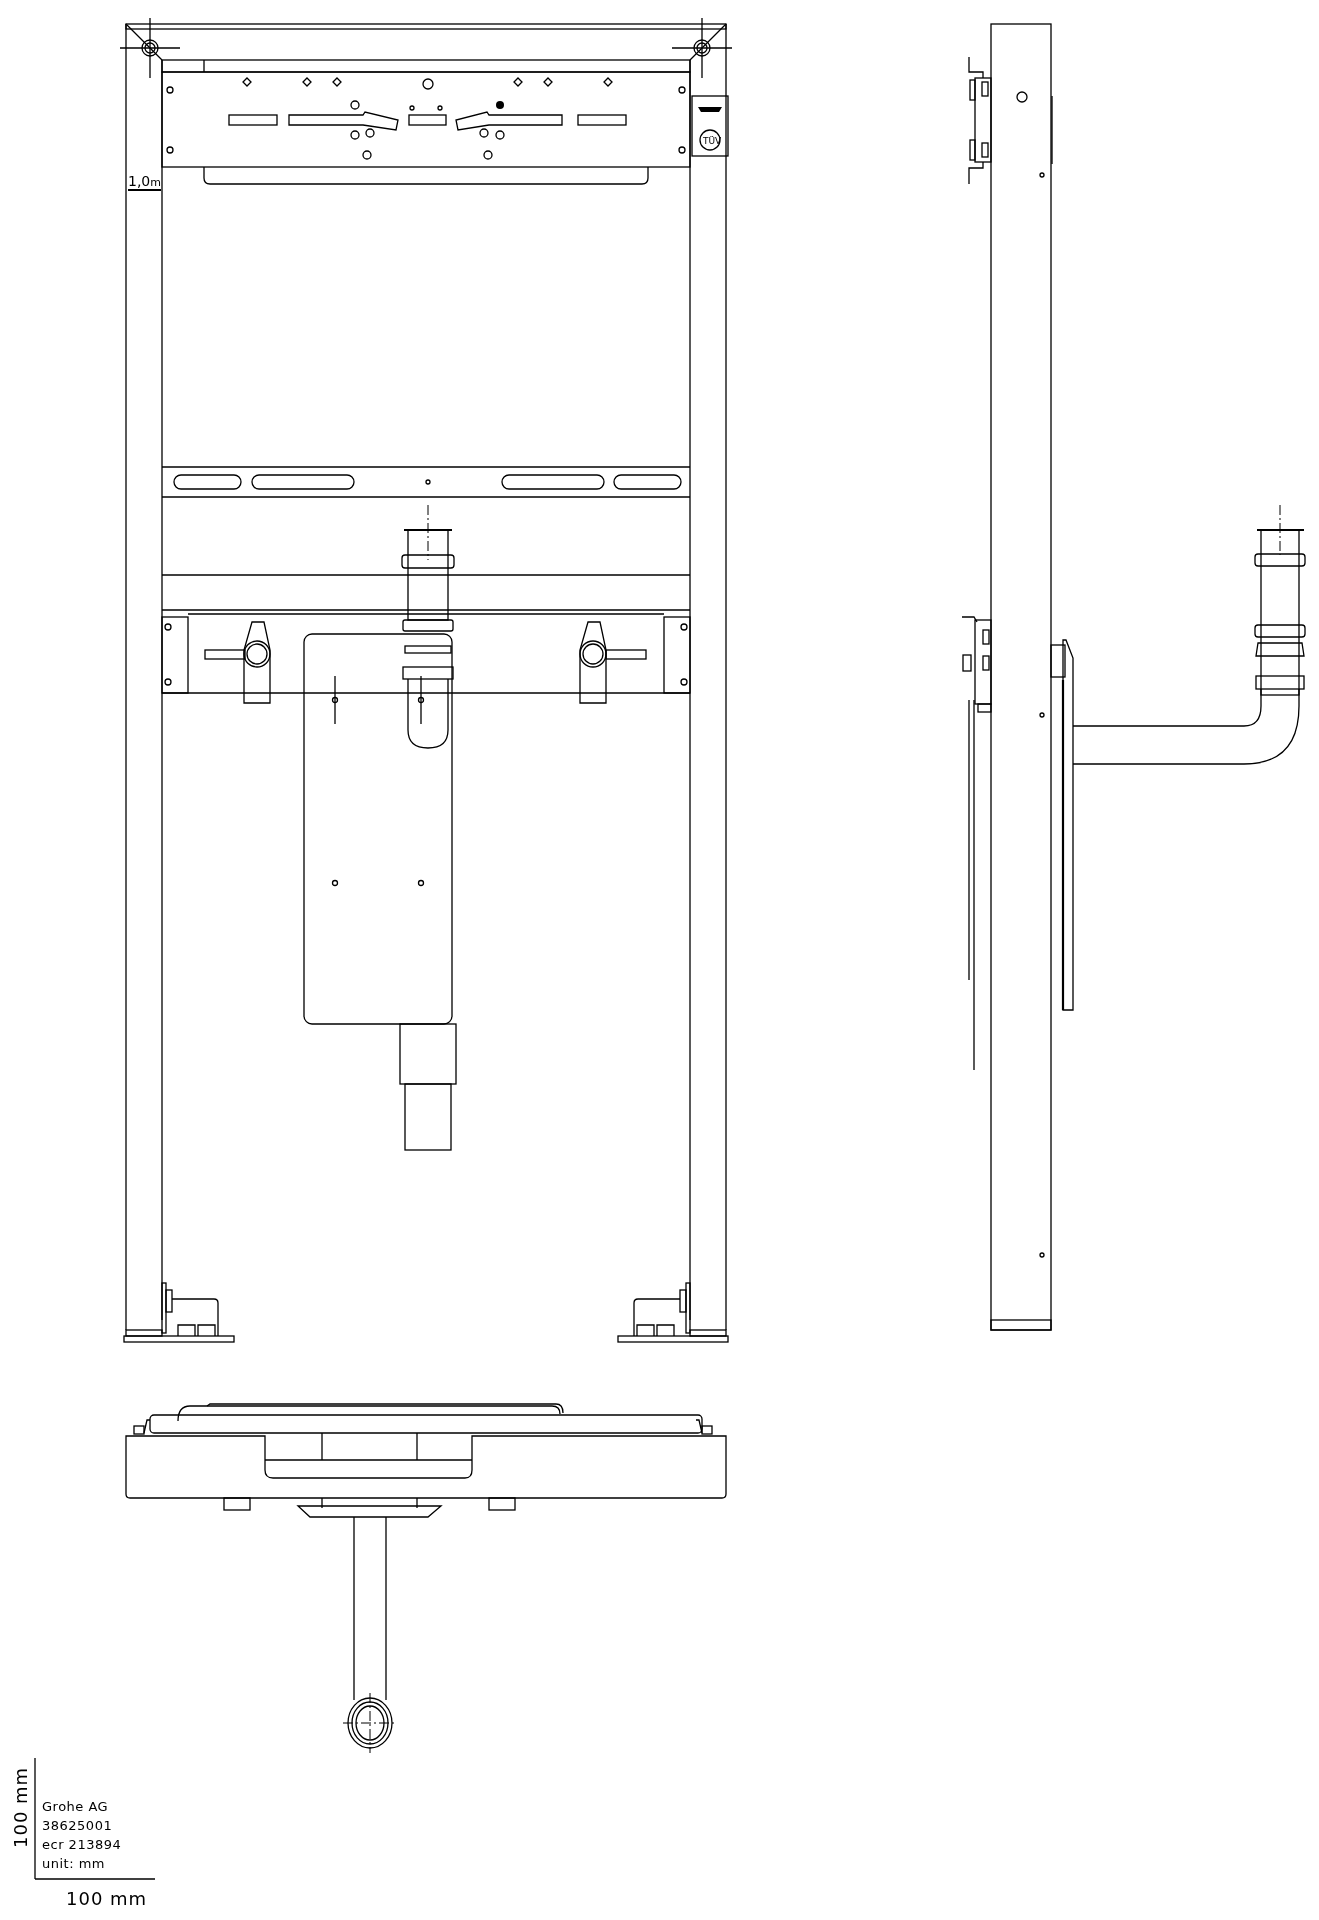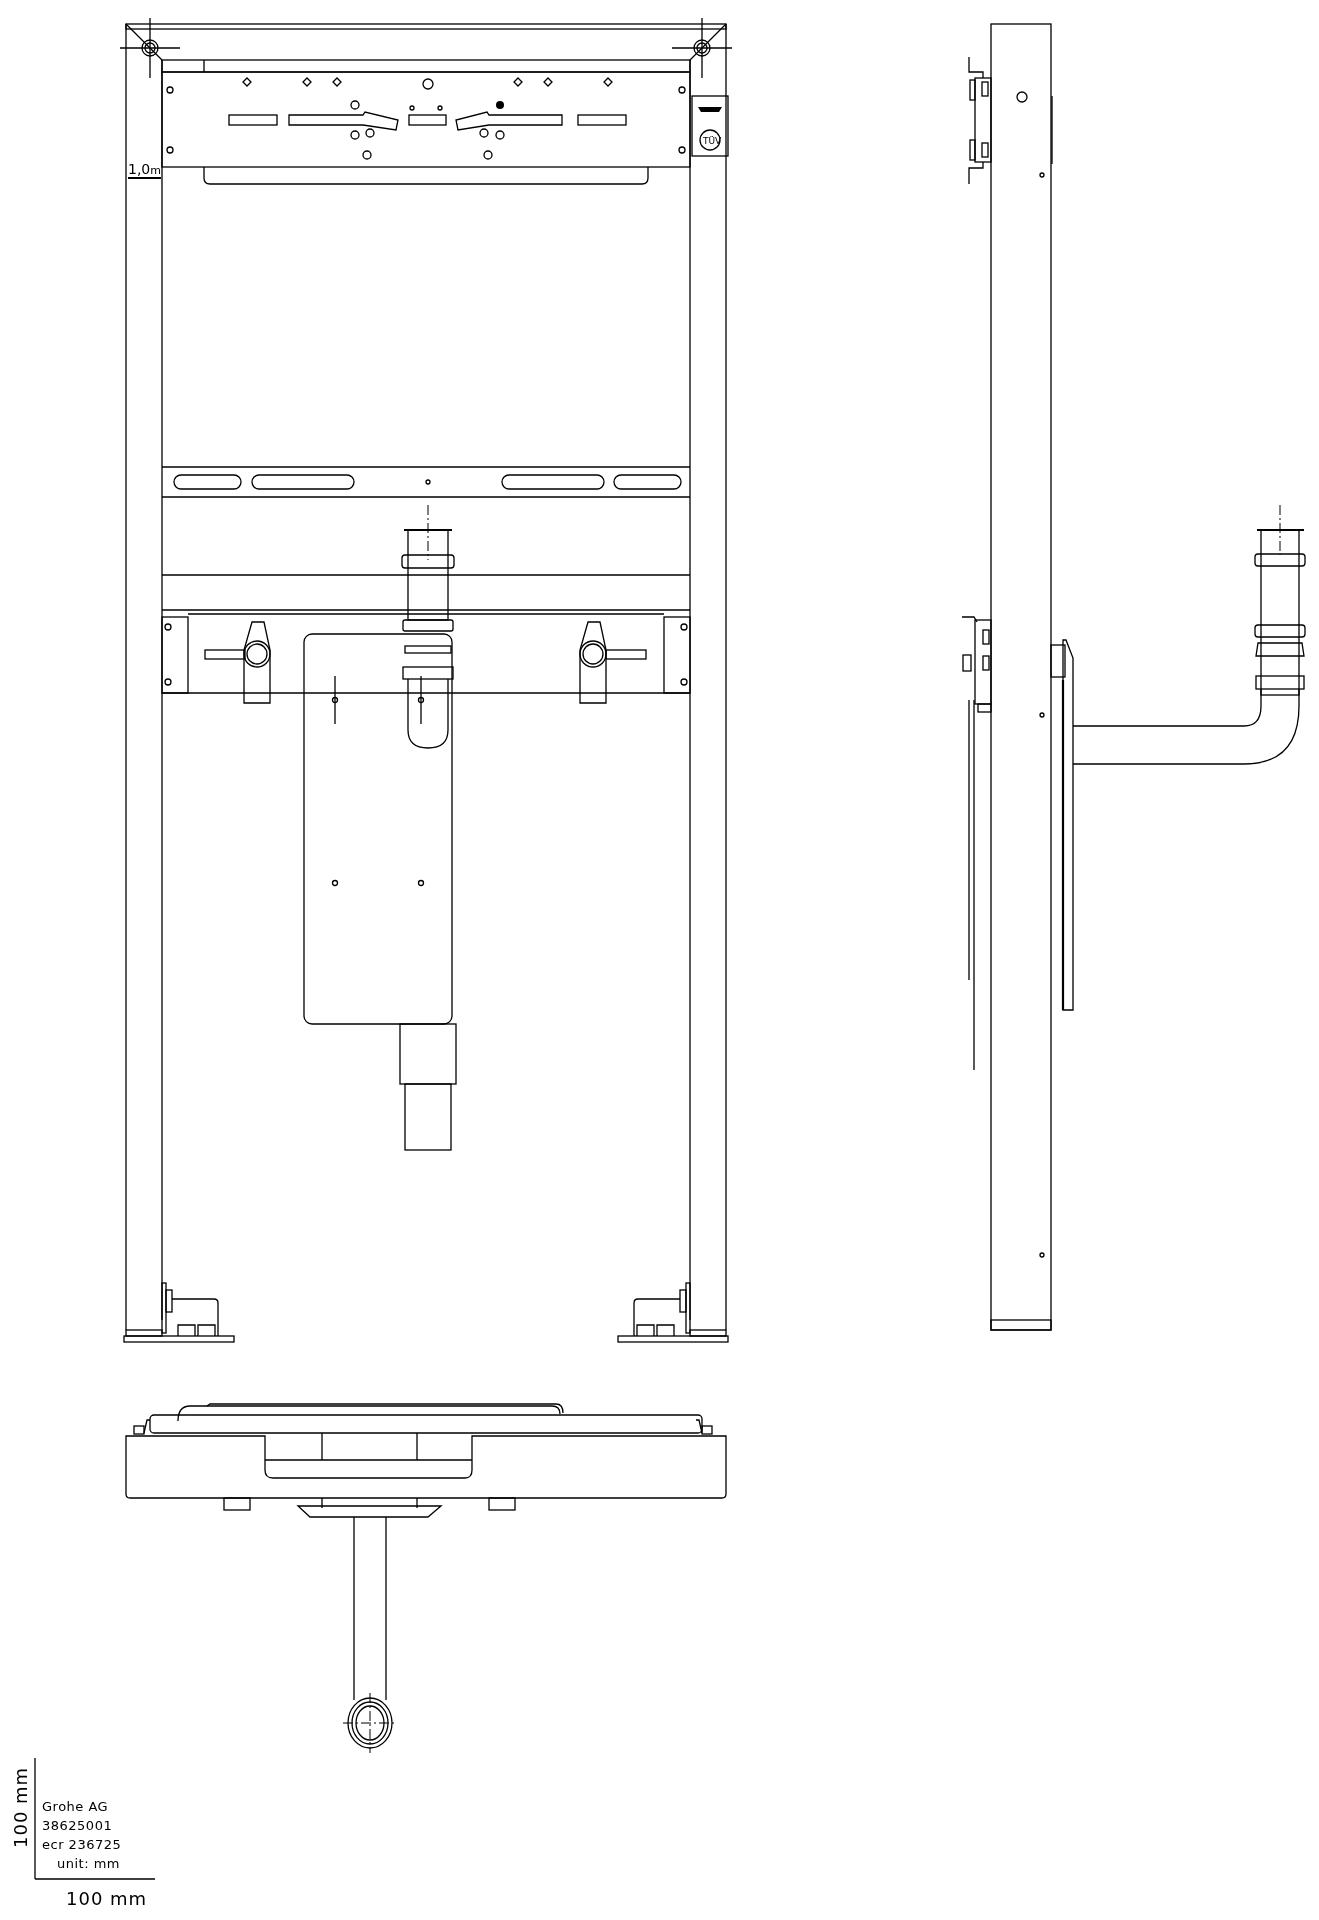--- a/index.html
+++ b/index.html
@@ -5,21 +5,21 @@
     html, body { margin: 0; padding: 0; background: #ffffff; }
     body { width: 1319px; height: 1920px; position: relative; overflow: hidden; font-family: "Liberation Sans", sans-serif; }
     #drawing { position: absolute; left: 0; top: 0; width: 1319px; height: 1920px; }
     #drawing .ln { fill: none; stroke: #000; stroke-width: 1.3; }
     #drawing .th { fill: none; stroke: #000; stroke-width: 2.2; }
     #drawing .dash { fill: none; stroke: #000; stroke-width: 1; stroke-dasharray: 10 3 2 3; }
     .label { position: absolute; color: #000; font-family: "DejaVu Sans", sans-serif; white-space: nowrap; line-height: 1; }
     .tb-line { font-size: 13px; letter-spacing: 0.5px; }
     .scale-h { font-size: 18px; letter-spacing: 1px; }
     .scale-v { font-size: 18px; letter-spacing: 1px; transform: rotate(-90deg); transform-origin: left top; }
-    .height-mark { font-size: 14px; border-bottom: 2px solid #000; padding-bottom: 1px; }
+    .height-mark { font-size: 14px; border-bottom: 2px solid #000; padding-bottom: 1px; margin-top: 12px; }
     .height-mark .sub { font-size: 11px; }
   </style>
 </head>
 <body>
 
 <svg id="drawing" viewBox="0 0 1319 1920" xmlns="http://www.w3.org/2000/svg">
 
   <g>
 
     <rect class="ln" x="126" y="24" width="600" height="5"></rect>
@@ -245,17 +245,17 @@
     <line class="ln" x1="35" y1="1879" x2="155" y2="1879"></line>
   </g>
 </svg>
 
 <div class="label height-mark" style="left:128px; top:162px;">
   <span>1,0</span><span class="sub">m</span>
 </div>
 
 <div class="label tb-line" style="left:42px; top:1800px;">Grohe AG</div>
 <div class="label tb-line" style="left:42px; top:1819px;">38625001</div>
-<div class="label tb-line" style="left:42px; top:1838px;">ecr 236725</div>
-<div class="label tb-line" style="left:57px; top:1857px;">unit: mm</div>
+<div class="label tb-line" style="left:42px; top:1838px;">ecr 213894</div>
+<div class="label tb-line" style="left:42px; top:1857px;">unit: mm</div>
 
 <div class="label scale-h" style="left:66px; top:1890px;">100 mm</div>
 <div class="label scale-v" style="left:12px; top:1848px;">100 mm</div>
 
 </body></html>

